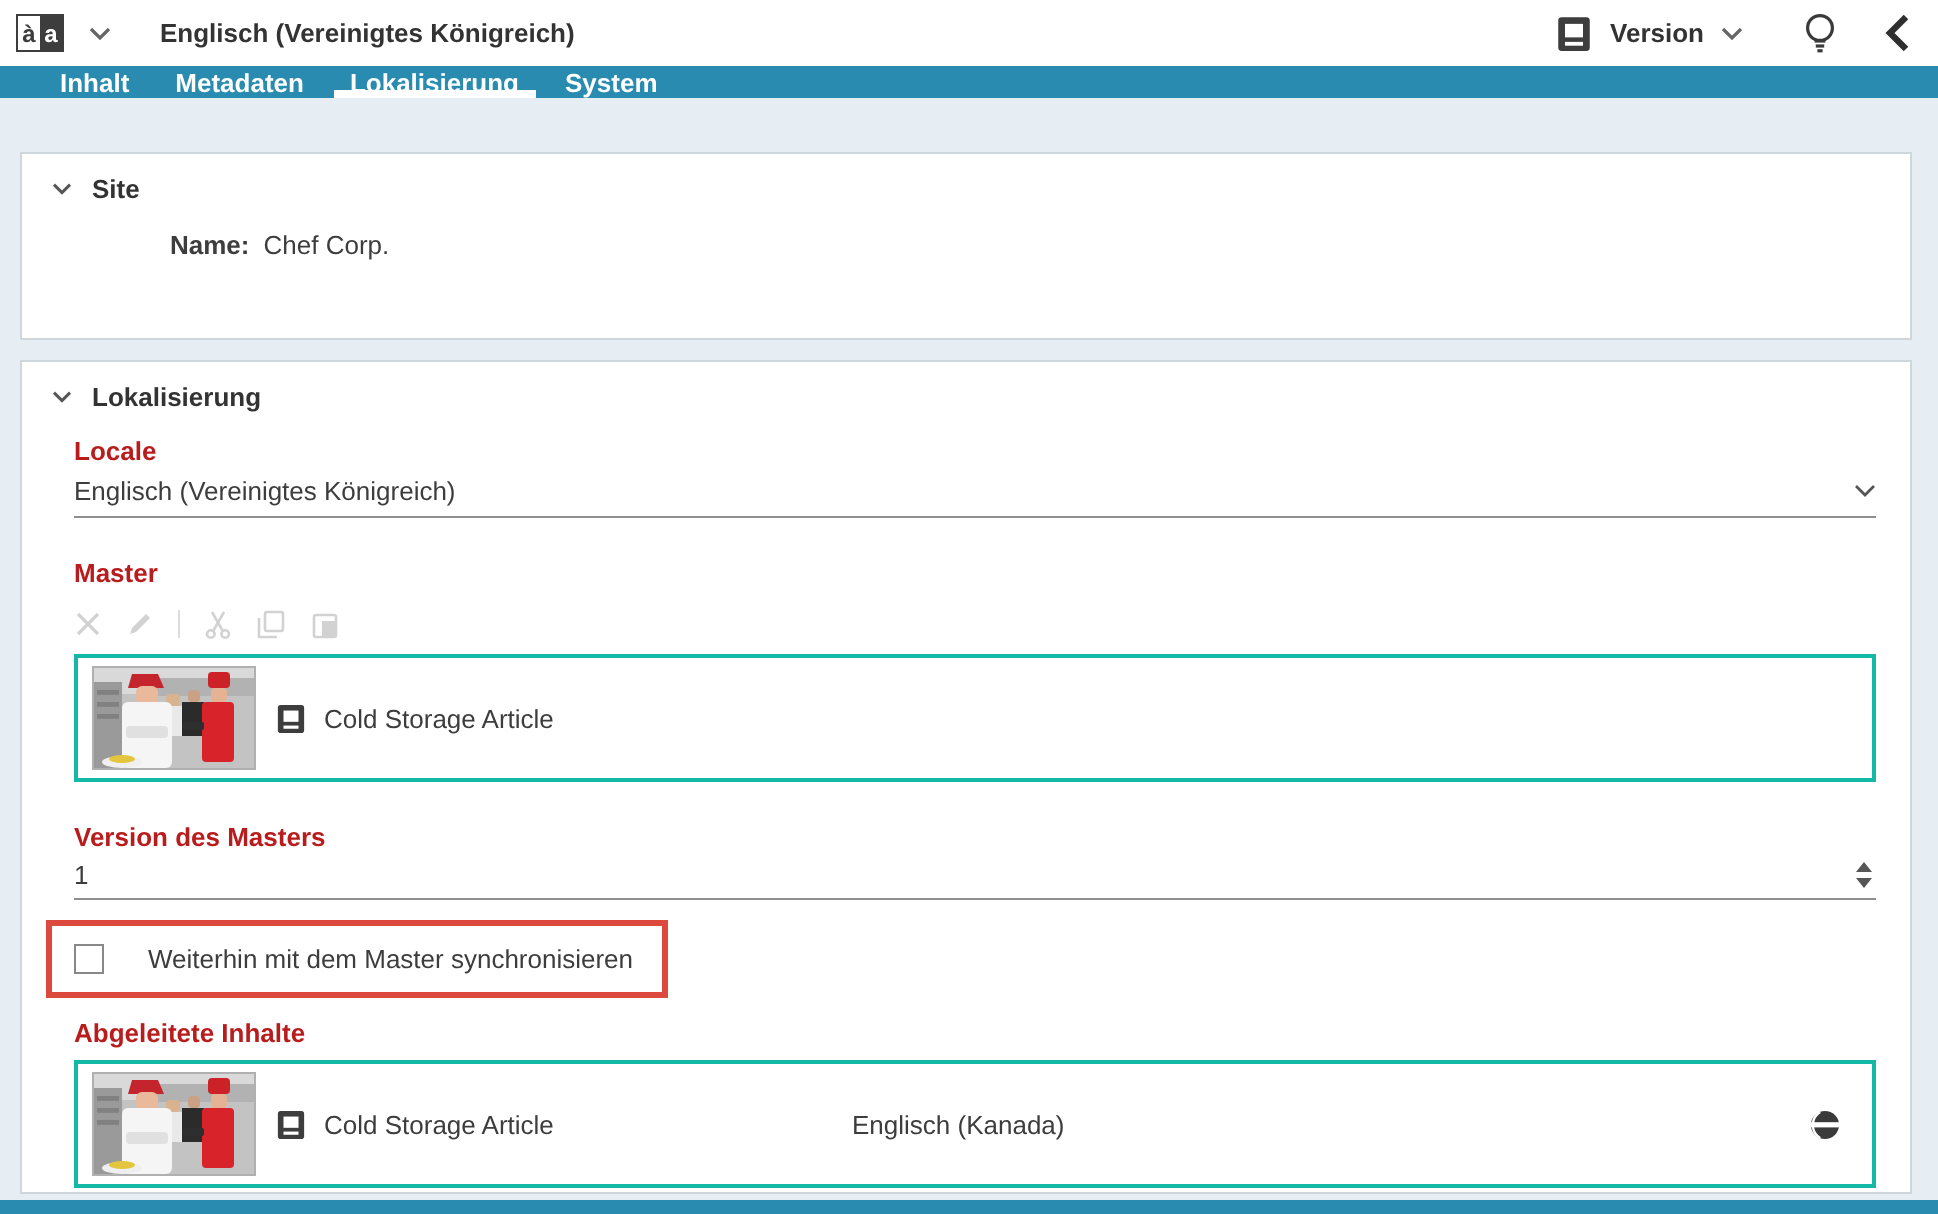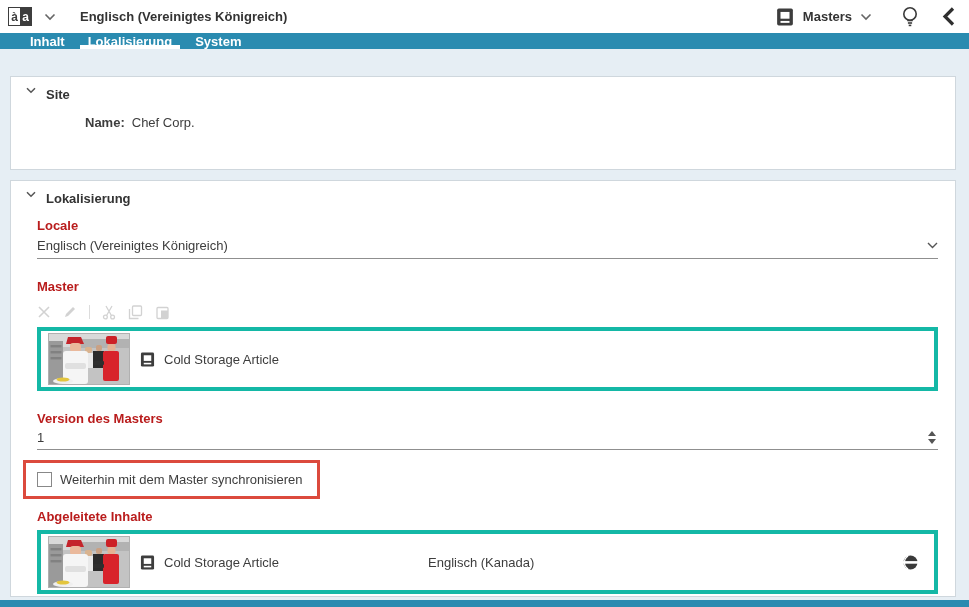--- a/index.html
+++ b/index.html
@@ -29,57 +29,57 @@
     background: #2a8bb0; display: flex; align-items: stretch; padding-left: 15px; }
   .tab { color: #fff; font-weight: bold; display: flex; align-items: center;
     padding: 0 8px; margin-left: 7px; position: relative; cursor: pointer; }
   .tab.active::after { content: ""; position: absolute; left: 0; right: 0; bottom: 0;
     height: 4px; background: #fff; }
   
   .panel { position: absolute; left: 10px; width: 946px; background: #fff;
     border: 1px solid #cfd7dd; }
   .panel-site { top: 76px; height: 94px; }
   .panel-loc  { top: 180px; height: 417px; }
-  .panel-hd { display: flex; gap: 10px; padding: 10px 0 0 15px;
+  .panel-hd { display: flex; align-items: center; gap: 10px; padding: 10px 0 0 15px;
     font-weight: bold; color: #333; cursor: pointer; }
   .site-body { padding: 8px 0 0 26px; }
   .kv-row { margin-top: 5px; padding-left: 48px; }
   .kv-label { font-weight: bold; margin-right: 7px; }
   .loc-body { padding: 0 17px 0 26px; }
   .field-label { font-weight: bold; color: #b91c1c; }
   .mt12 { margin-top: 12px; } .mt16 { margin-top: 20px; }
   .select-field { display: flex; align-items: center; justify-content: space-between;
     border-bottom: 1px solid #8f8f8f; height: 26px; cursor: pointer; }
   
   .toolbar { display: flex; align-items: center; gap: 12px; margin-top: 9px; height: 18px; }
   .tool-btn { display: flex; align-items: center; cursor: default; }
   .tool-sep { width: 1px; height: 14px; background: #dcdcdc; }
   
-  .item-box { border: 4px solid #14b8a6; margin-top: 6px; height: 64px;
+  .item-box { border: 2px solid #14b8a6; margin-top: 6px; height: 64px;
     display: flex; align-items: center; padding: 0 16px 0 7px; cursor: pointer; }
   .thumb { border: 1px solid #b0b0b0; background: #fff; display: flex; }
   .doc-icon { margin-left: 10px; display: flex; }
   .doc-title { margin-left: 9px; }
   .derived-title { width: 264px; }
   .derived-locale { }
   .globe { margin-left: auto; display: flex; }
   
   .version-hint { margin-top: 6px; }
   .spinner-field { display: flex; align-items: center; justify-content: space-between;
     border-bottom: 1px solid #8f8f8f; height: 24px; }
   .spin { display: flex; flex-direction: column; gap: 3px; align-items: center;
     cursor: pointer; padding-right: 2px; }
   .tri-up { width: 0; height: 0; border-left: 4px solid transparent;
     border-right: 4px solid transparent; border-bottom: 5px solid #555; }
   .tri-down { width: 0; height: 0; border-left: 4px solid transparent;
     border-right: 4px solid transparent; border-top: 5px solid #555; }
   
   .red-box { border: 3px solid #dc4a3d; margin: 10px 0 0 -14px; padding: 4px 14px 9px 11px;
     display: inline-block; }
-  .checkbox-row { display: flex; align-items: center; gap: 8px; margin-top: 5px; }
+  .checkbox-row { display: flex; align-items: center; gap: 22px; margin-top: 5px; }
   .checkbox { width: 15px; height: 15px; border: 1px solid #888; background: #fff;
     box-shadow: inset 0 0 0 2px #fff; cursor: pointer; flex: 0 0 auto; }
   
   .bottom-strip { position: absolute; bottom: 0; left: 0; width: 100%; height: 7px;
     background: #2a8bb0; }
 </style>
 </head>
 <body>
 
 <div class="header">
@@ -96,21 +96,21 @@
 
   <div class="hdr-right">
     <div class="type-group">
       <span class="doc-icon">
         <svg width="18" height="18" viewBox="0 0 16 16">
             <rect x="1" y="0.5" width="14" height="15" rx="1.5" fill="#3d3d3d"></rect>
             <rect x="4" y="3.5" width="8" height="6" fill="#fff"></rect>
             <rect x="4" y="11.5" width="8" height="1.7" fill="#fff"></rect>
           </svg>
       </span>
-      <span class="type-label">Masters</span>
+      <span class="type-label">Version</span>
       <svg width="12" height="8" viewBox="0 0 12 8">
           <path d="M1.5 1.5 L6 6 L10.5 1.5" stroke="#666" stroke-width="1.6" fill="none"></path>
         </svg>
     </div>
     <span class="bulb-btn">
       <svg width="20" height="22" viewBox="0 0 20 22" fill="none" stroke="#3a3a3a" stroke-width="1.6">
         <circle cx="10" cy="8" r="6.2"></circle>
           <path d="M7.3 14.5 h5.4"></path>
           <path d="M7.9 17 h4.2"></path>
           <path d="M8.7 19.4 h2.6"></path>
@@ -120,20 +120,23 @@
       <svg width="13" height="19" viewBox="0 0 13 19">
           <path d="M11 1.5 L3 9.5 L11 17.5" stroke="#2f2f2f" stroke-width="3.2" fill="none"></path>
         </svg>
     </span>
   </div>
 </div>
 
 <div class="tabbar">
   <div class="tab">
       <span>Inhalt</span>
+    </div>
+  <div class="tab">
+      <span>Metadaten</span>
     </div>
   <div class="tab active">
       <span>Lokalisierung</span>
     </div>
   <div class="tab">
       <span>System</span>
     </div>
 </div>
 
 <div class="panel panel-site">

